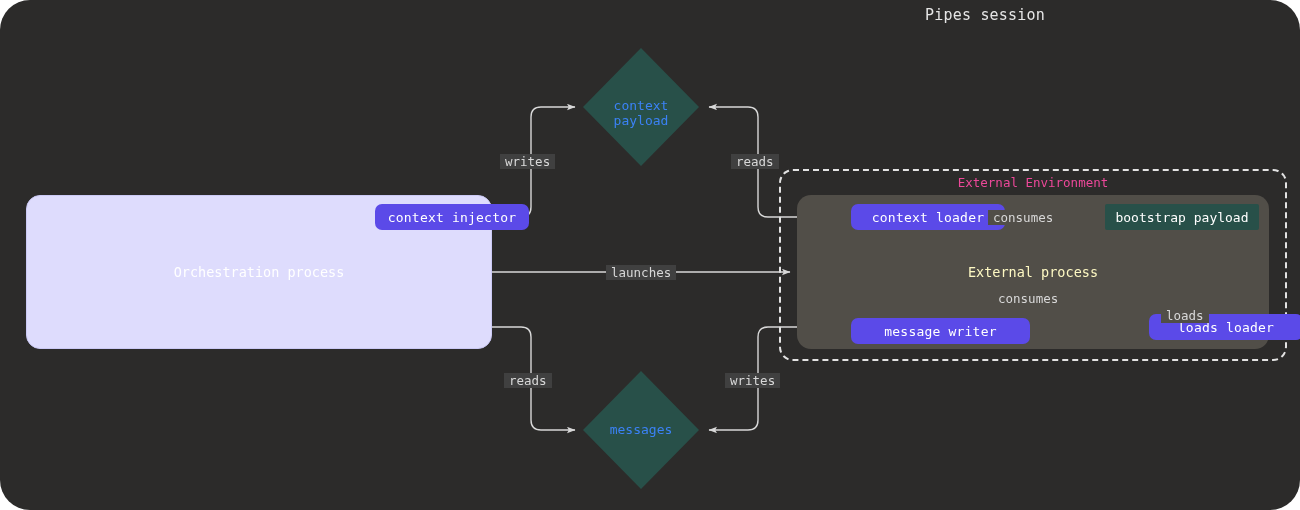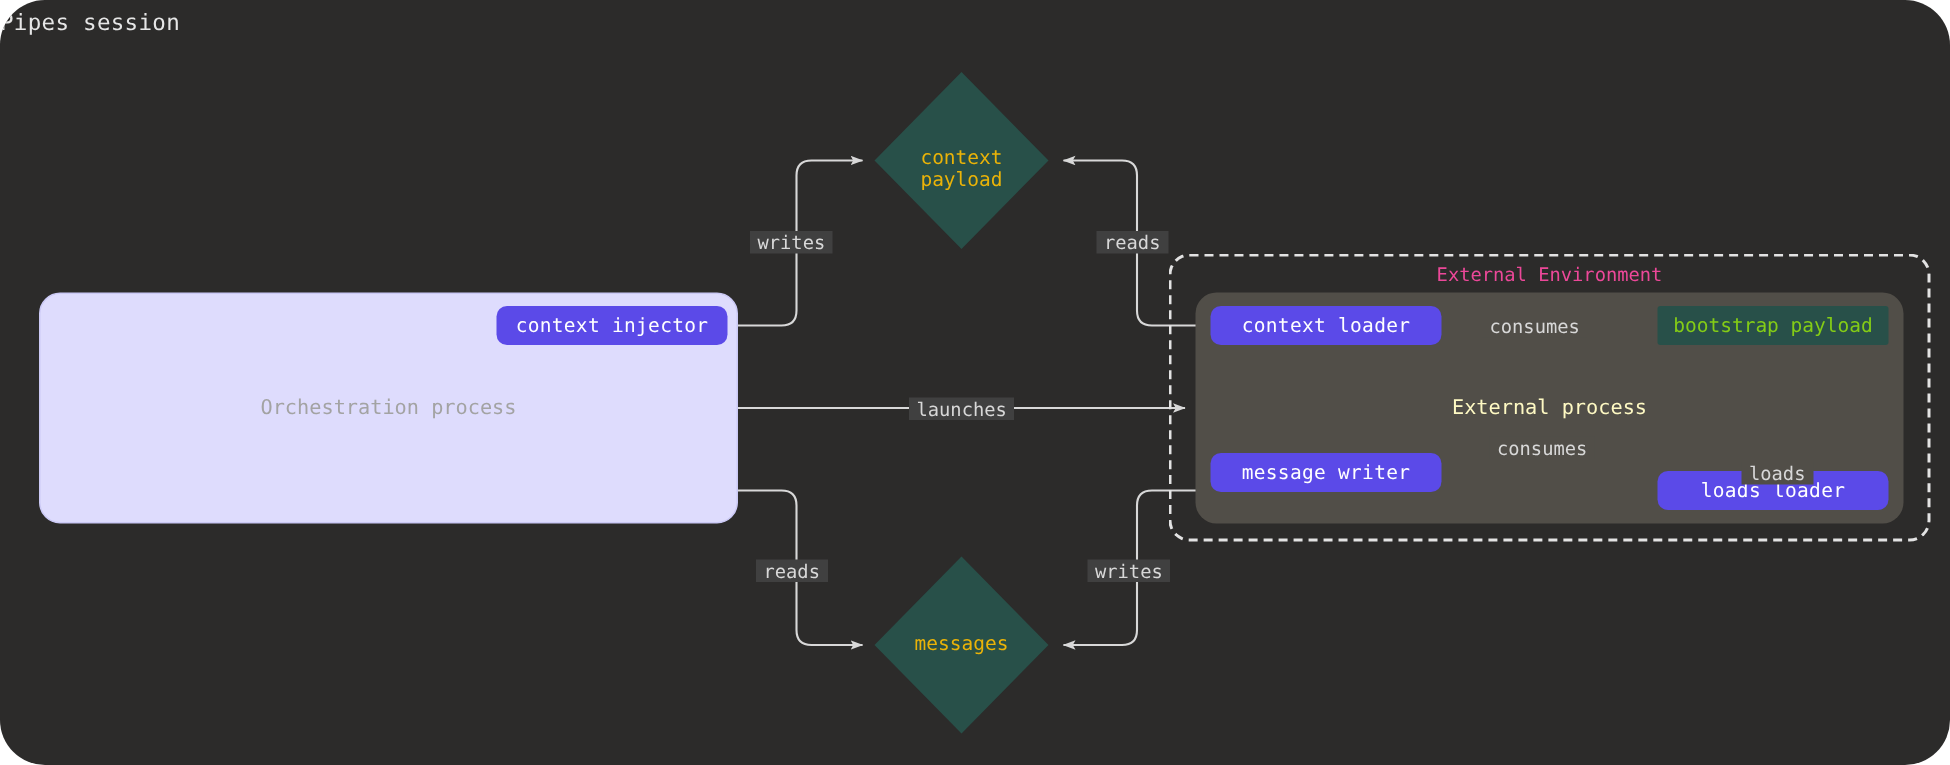--- a/index.html
+++ b/index.html
@@ -29,61 +29,63 @@
     display: flex;
     align-items: center;
     justify-content: center;
     text-align: center;
   }
   #title {
     position: absolute;
     left: 0;
     top: 6px;
     width: 1032px;
-    text-align: left;
+    text-align: right;
     color: #e6e6e6;
     font-size: 15px;
     letter-spacing: 0.2px;
+    padding-left: 13px;
   }
   
   #orchestration {
     left: 26px;
     top: 195px;
     width: 466px;
     height: 154px;
     background: #dedcfd;
     border: 1px solid #cbc9f5;
     border-radius: 14px;
   }
   #orchestration-label {
     position: absolute;
     left: 26px;
     top: 264px;
     width: 466px;
     text-align: center;
-    color: #a3a3a3;
+    color: #ffffff;
     font-size: 13.5px;
   }
   .pill {
     position: absolute;
     box-sizing: border-box;
     display: flex;
     align-items: center;
     justify-content: center;
     background: #5b4ae8;
     color: #ffffff;
     font-size: 13px;
     border-radius: 7px;
     height: 26px;
     letter-spacing: 0.2px;
+    margin-left: 44px;
   }
   #context-injector { left: 331px; top: 204px; width: 154px; }
   #message-reader   { left: 331px; top: 314px; width: 154px; }
   #context-loader   { left: 807px; top: 204px; width: 154px; }
-  #message-writer   { left: 807px; top: 302px; width: 154px; }
+  #message-writer   { left: 807px; top: 318px; width: 179px; }
   #params-loader    { left: 1105px; top: 314px; width: 154px; }
 
   
   #external-env {
     left: 779px;
     top: 169px;
     width: 508px;
     height: 192px;
     border: 2px dashed #e3e3e3;
     border-radius: 14px;
@@ -120,28 +122,28 @@
   #bootstrap-payload {
     position: absolute;
     left: 1105px;
     top: 204px;
     width: 154px;
     height: 26px;
     display: flex;
     align-items: center;
     justify-content: center;
     background: #285049;
-    color: #84cc16;
+    color: #ffffff;
     font-size: 13px;
     border-radius: 2px;
   }
   
   .diamond-label {
     position: absolute;
-    color: #eab308;
+    color: #3b82f6;
     font-size: 13px;
     text-align: center;
     line-height: 15px;
     white-space: pre-line;
   }
   #context-payload-label { left: 561px; top: 98px; width: 160px; }
   #messages-label { left: 561px; top: 422px; width: 160px; }
 
   .edge-label {
     position: absolute;

